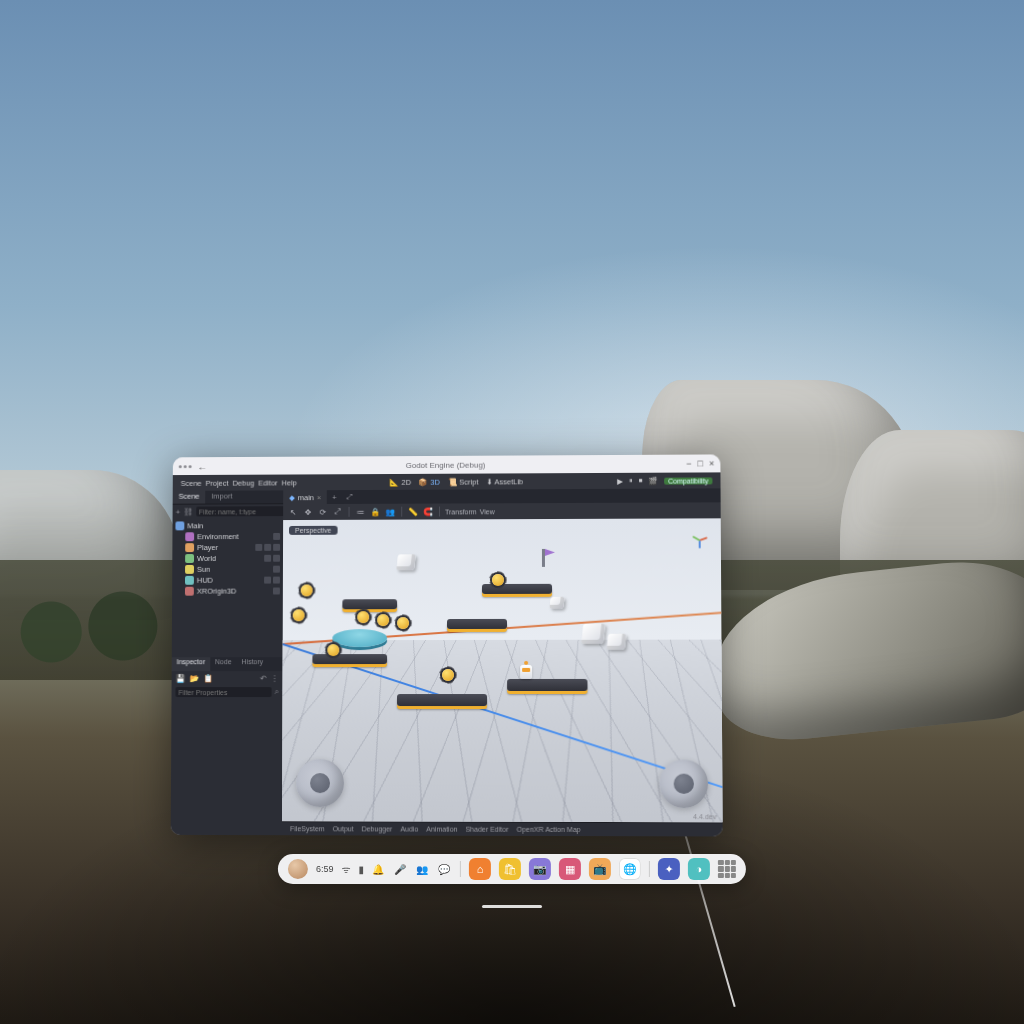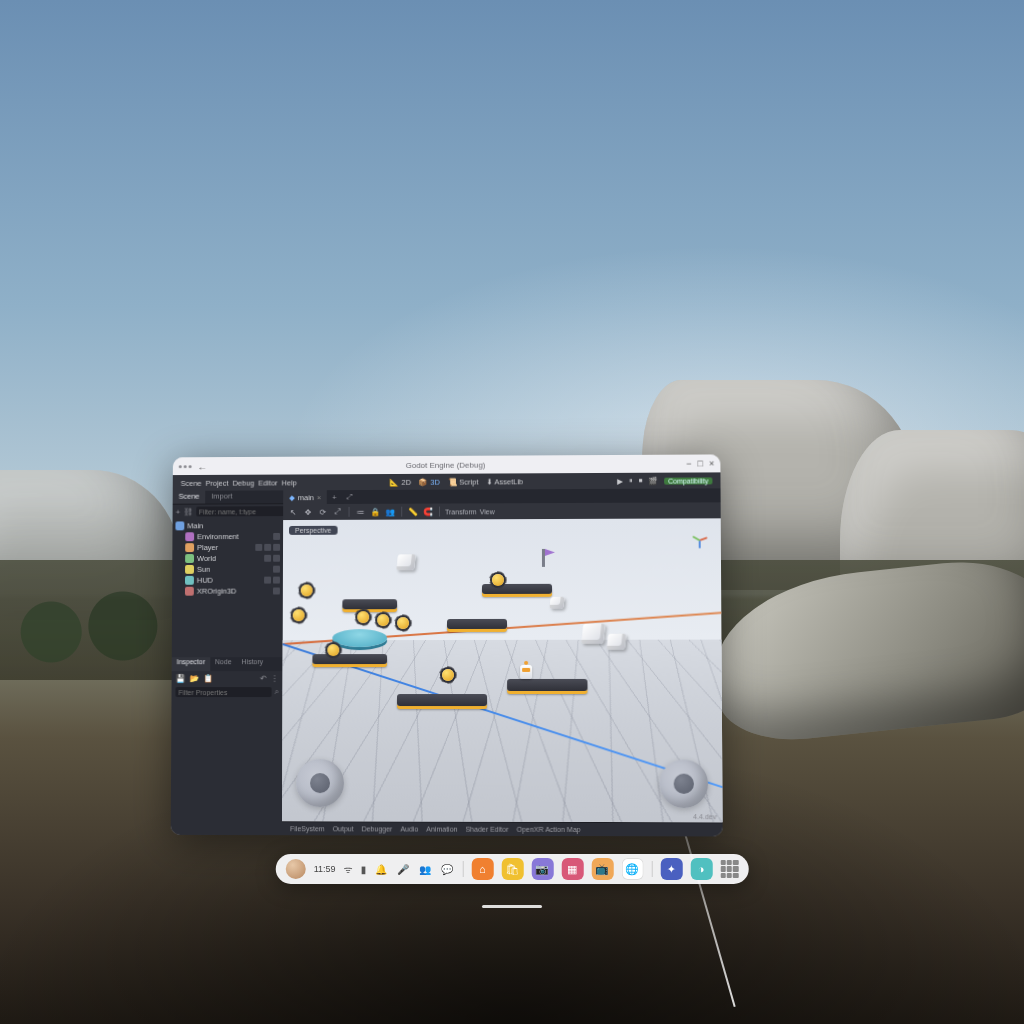--- a/index.html
+++ b/index.html
@@ -443,21 +443,21 @@
         <div>OpenXR Action Map</div>
         <div class="sp"></div>
       </div>
     </div>
   </div>
   <span class="vinfo">4.4.dev</span>
 </div>
 
 <div class="taskbar">
   <div class="tb-avatar"></div>
-  <div class="tb-time">11:59</div>
+  <div class="tb-time">6:59</div>
   <div class="tb-wifi">ᯤ</div>
   <div class="tb-batt">▮</div>
   <div class="tb-sysicon">🔔</div>
   <div class="tb-sysicon">🎤</div>
   <div class="tb-sysicon">👥</div>
   <div class="tb-sysicon">💬</div>
   <div class="tb-sep"></div>
   <div class="tb-app app-a">⌂</div>
   <div class="tb-app app-b">🛍</div>
   <div class="tb-app app-c">📷</div>

